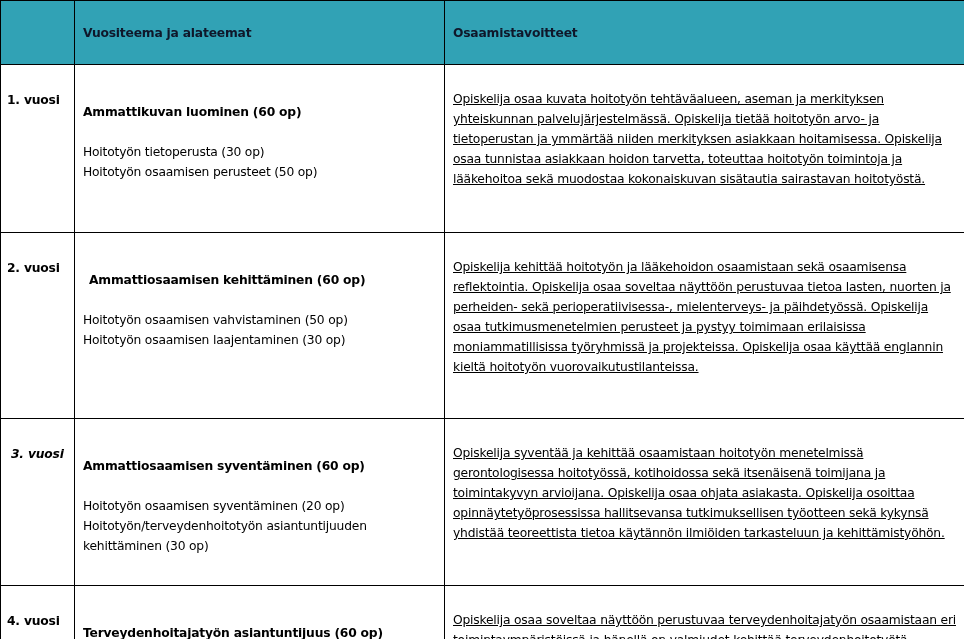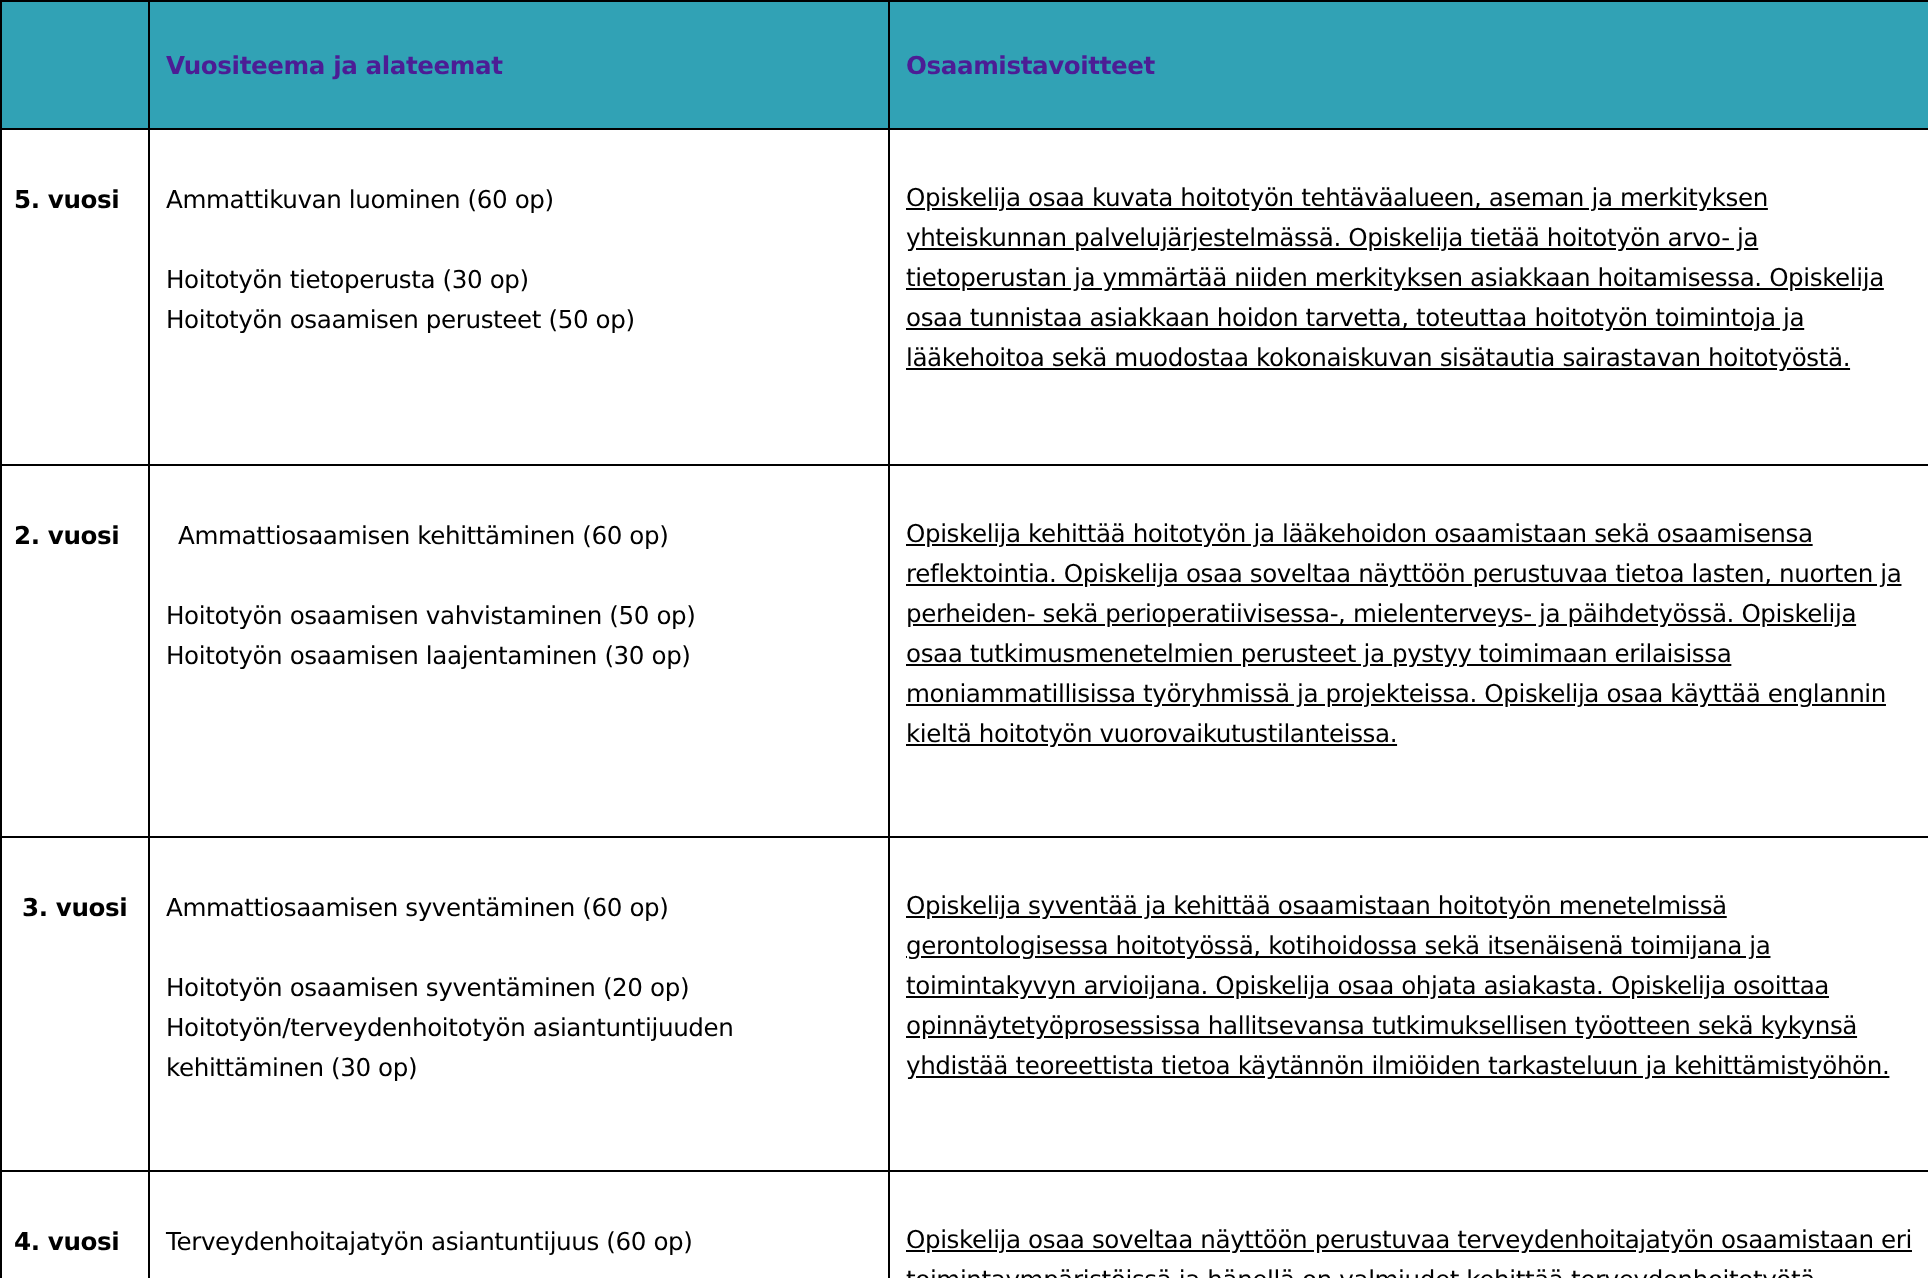--- a/index.html
+++ b/index.html
@@ -2,52 +2,52 @@
 <html><head>
 <meta charset="utf-8">
 <style>
   html, body { margin: 0; padding: 0; background: #ffffff; }
   body { width: 964px; height: 639px; overflow: hidden; font-family: "DejaVu Sans", sans-serif; color: #000; }
   table { border-collapse: collapse; table-layout: fixed; width: 964px; font-size: 12.3px; line-height: 20px; letter-spacing: -0.2px; }
   td, th { border: 1px solid #000; vertical-align: top; text-align: left; }
   col.c1 { width: 74px; }
   col.c2 { width: 370px; }
   col.c3 { width: 520px; }
-  thead th { background: #31a2b5; color: #4c1d95; font-weight: bold; height: 63px; vertical-align: middle; padding: 0 8px; margin-left: 43px; }
+  thead th { background: #31a2b5; color: #0f172a; font-weight: bold; height: 63px; vertical-align: middle; padding: 0 8px; margin-left: 43px; }
   thead th:first-child { border-left: 1px solid #000; }
   .year { font-weight: bold; padding: 25px 0 0 6px; white-space: nowrap; }
   .theme { padding: 25px 8px 0 8px; }
-  .theme .main { font-weight: normal; margin-bottom: 20px; }
+  .theme .main { font-weight: bold; margin-bottom: 20px; margin-top: 12px; }
   .goals { padding: 24px 8px 0 8px; text-decoration: underline; }
   tr.r1 td { height: 142px; }
   tr.r2 td { height: 160px; }
   tr.r3 td { height: 141px; }
   tr.r4 td { height: 126px; }
   tr.r2 .theme .main { padding-left: 6px; }
-  tr.r3 .year { padding-left: 10px; }
+  tr.r3 .year { padding-left: 10px; font-style: italic; }
 </style>
 </head>
 <body>
 
 <table>
   <colgroup>
       <col class="c1">
       <col class="c2">
       <col class="c3">
     </colgroup>
   <thead>
     <tr>
       <th></th>
       <th>Vuositeema ja alateemat</th>
       <th>Osaamistavoitteet</th>
     </tr>
   </thead>
   <tbody>
     <tr class="r1">
-      <td class="year">5. vuosi</td>
+      <td class="year">1. vuosi</td>
       <td class="theme">
         <div class="main">Ammattikuvan luominen (60 op)</div>
         <div>Hoitotyön tietoperusta (30 op)</div>
         <div>Hoitotyön osaamisen perusteet (50 op)</div>
       </td>
       <td class="goals">Opiskelija osaa kuvata hoitotyön tehtäväalueen, aseman ja merkityksen yhteiskunnan palvelujärjestelmässä. Opiskelija tietää hoitotyön arvo- ja tietoperustan ja ymmärtää niiden merkityksen asiakkaan hoitamisessa. Opiskelija osaa tunnistaa asiakkaan hoidon tarvetta, toteuttaa hoitotyön toimintoja ja lääkehoitoa sekä muodostaa kokonaiskuvan sisätautia sairastavan hoitotyöstä.</td>
     </tr>
     <tr class="r2">
       <td class="year">2. vuosi</td>
       <td class="theme">

